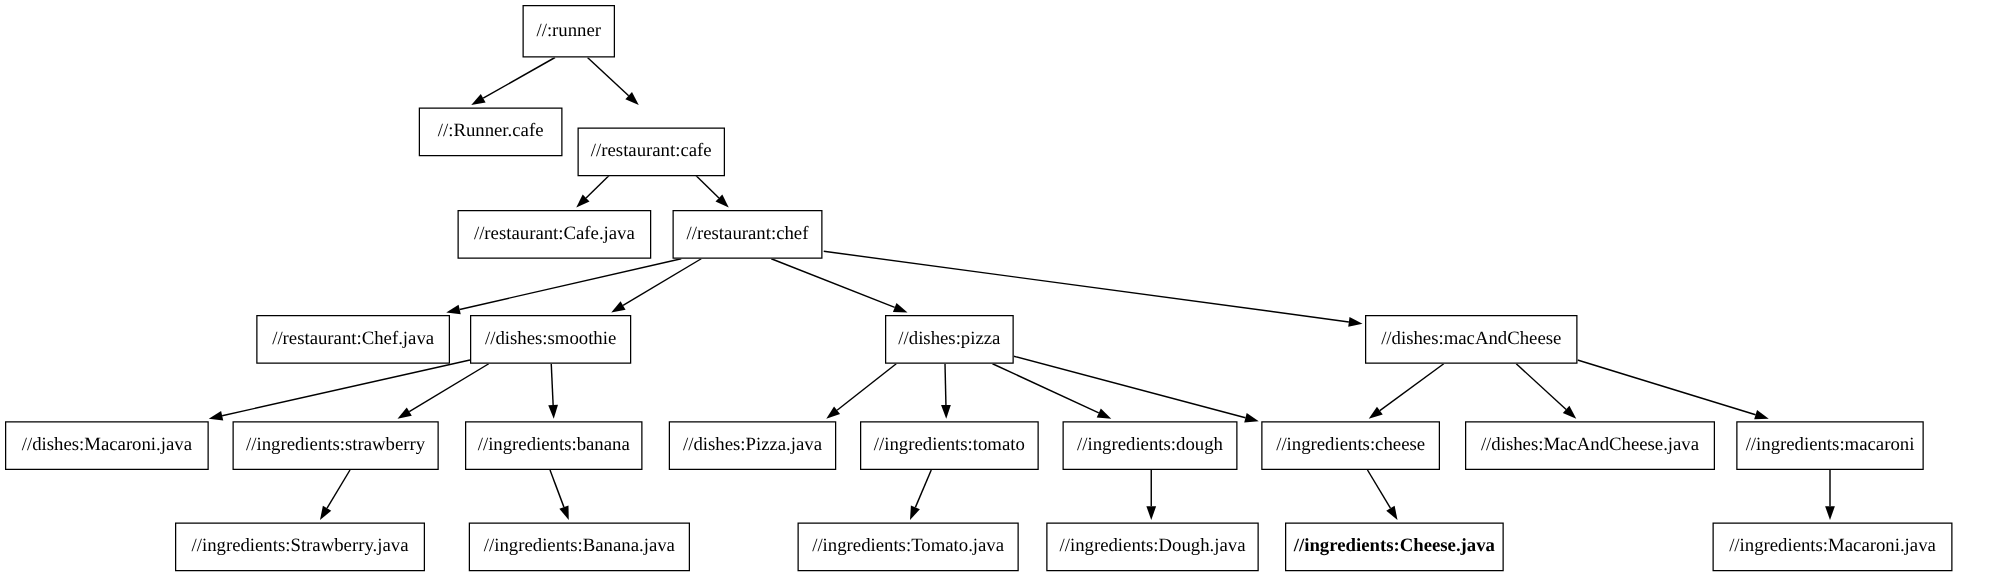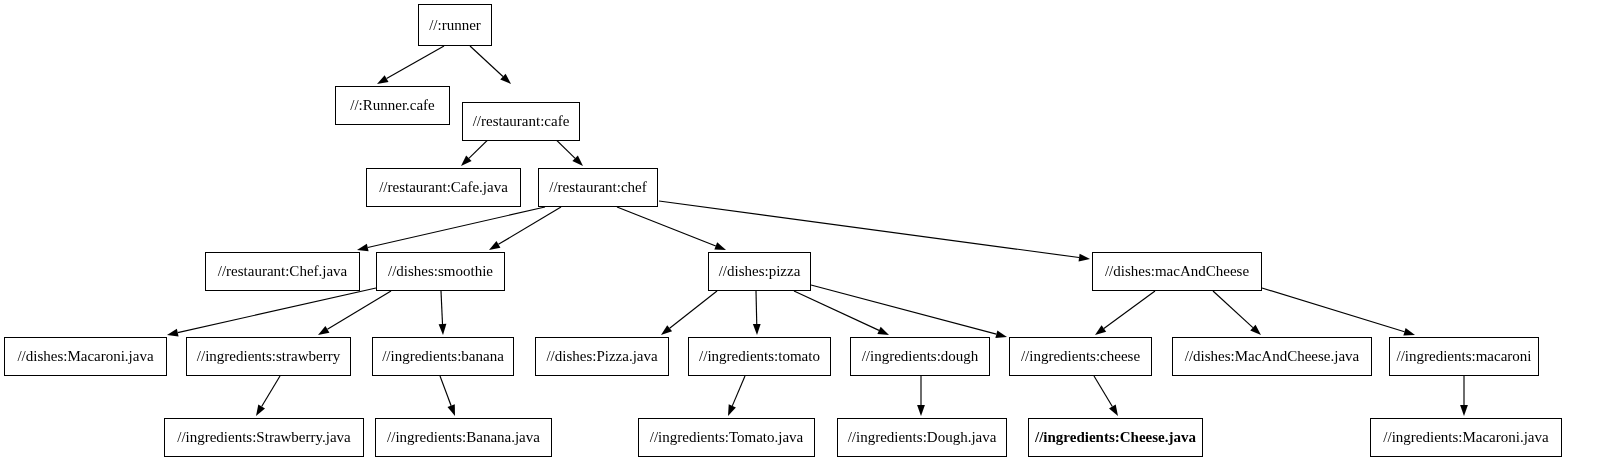--- a/index.html
+++ b/index.html
@@ -152,21 +152,21 @@
     </div>
     <div class="node-box" style="left: 1009px; top: 337px; width: 143px; height: 39px;">
       <span class="node-label">//ingredients:cheese</span>
     </div>
     <div class="node-box" style="left: 1172px; top: 337px; width: 200px; height: 39px;">
       <span class="node-label">//dishes:MacAndCheese.java</span>
     </div>
     <div class="node-box" style="left: 1389px; top: 337px; width: 150px; height: 39px;">
       <span class="node-label">//ingredients:macaroni</span>
     </div>
-    <div class="node-box" style="left: 164px; top: 418px; width: 200px; height: 39px;">
+    <div class="node-box" style="left: 140px; top: 418px; width: 200px; height: 39px;">
       <span class="node-label">//ingredients:Strawberry.java</span>
     </div>
     <div class="node-box" style="left: 375px; top: 418px; width: 177px; height: 39px;">
       <span class="node-label">//ingredients:Banana.java</span>
     </div>
     <div class="node-box" style="left: 638px; top: 418px; width: 177px; height: 39px;">
       <span class="node-label">//ingredients:Tomato.java</span>
     </div>
     <div class="node-box" style="left: 837px; top: 418px; width: 170px; height: 39px;">
       <span class="node-label">//ingredients:Dough.java</span>

